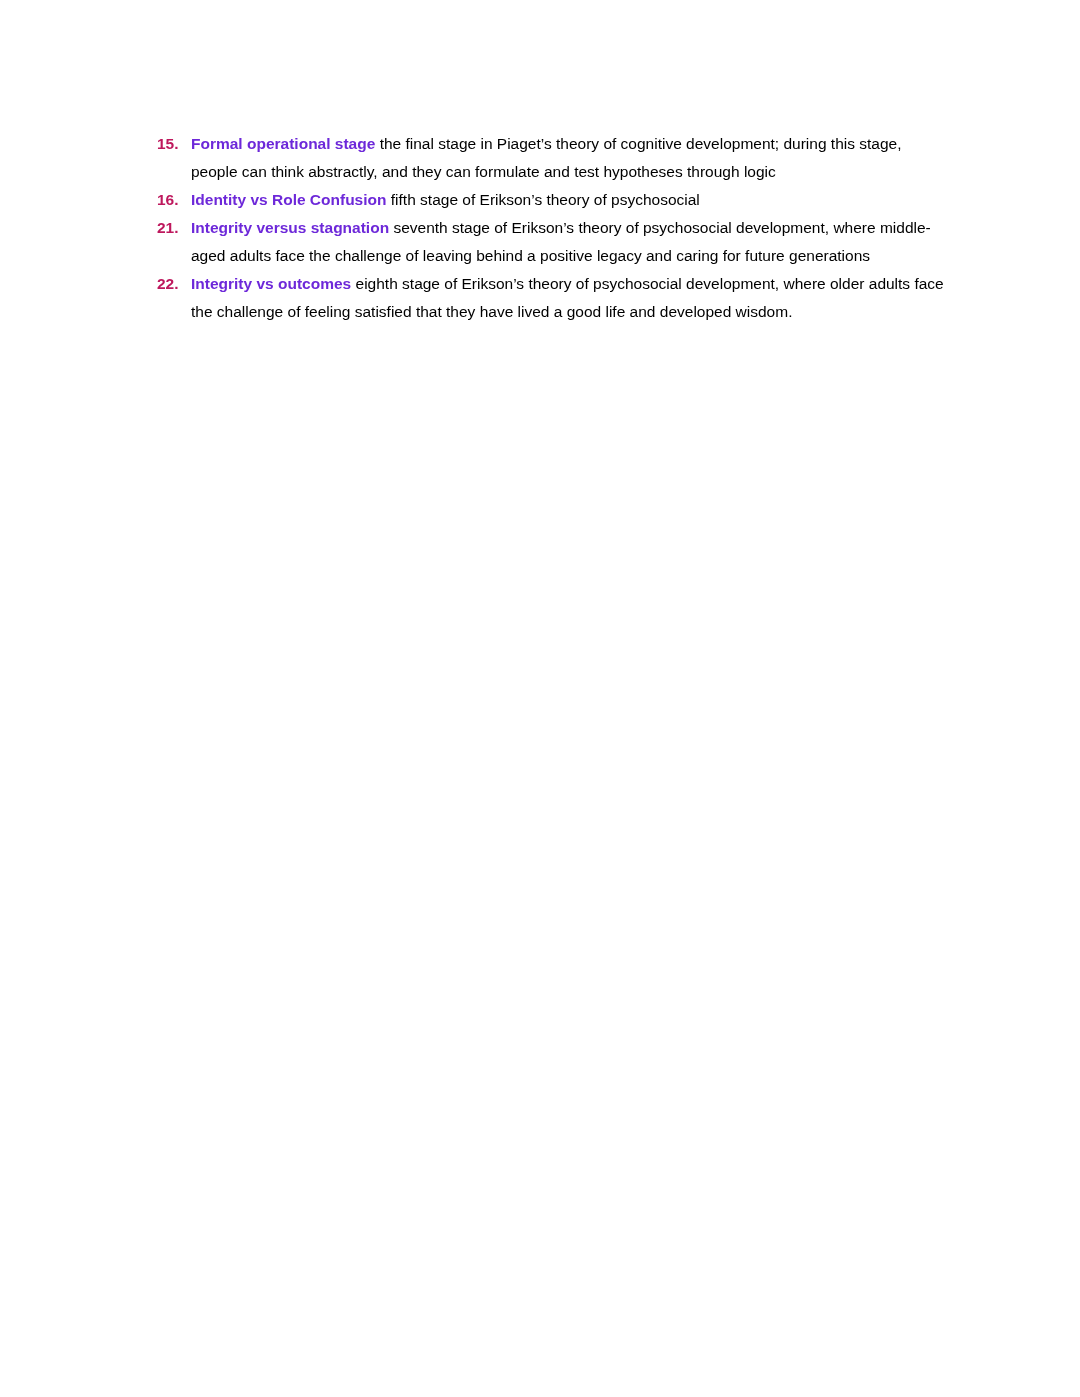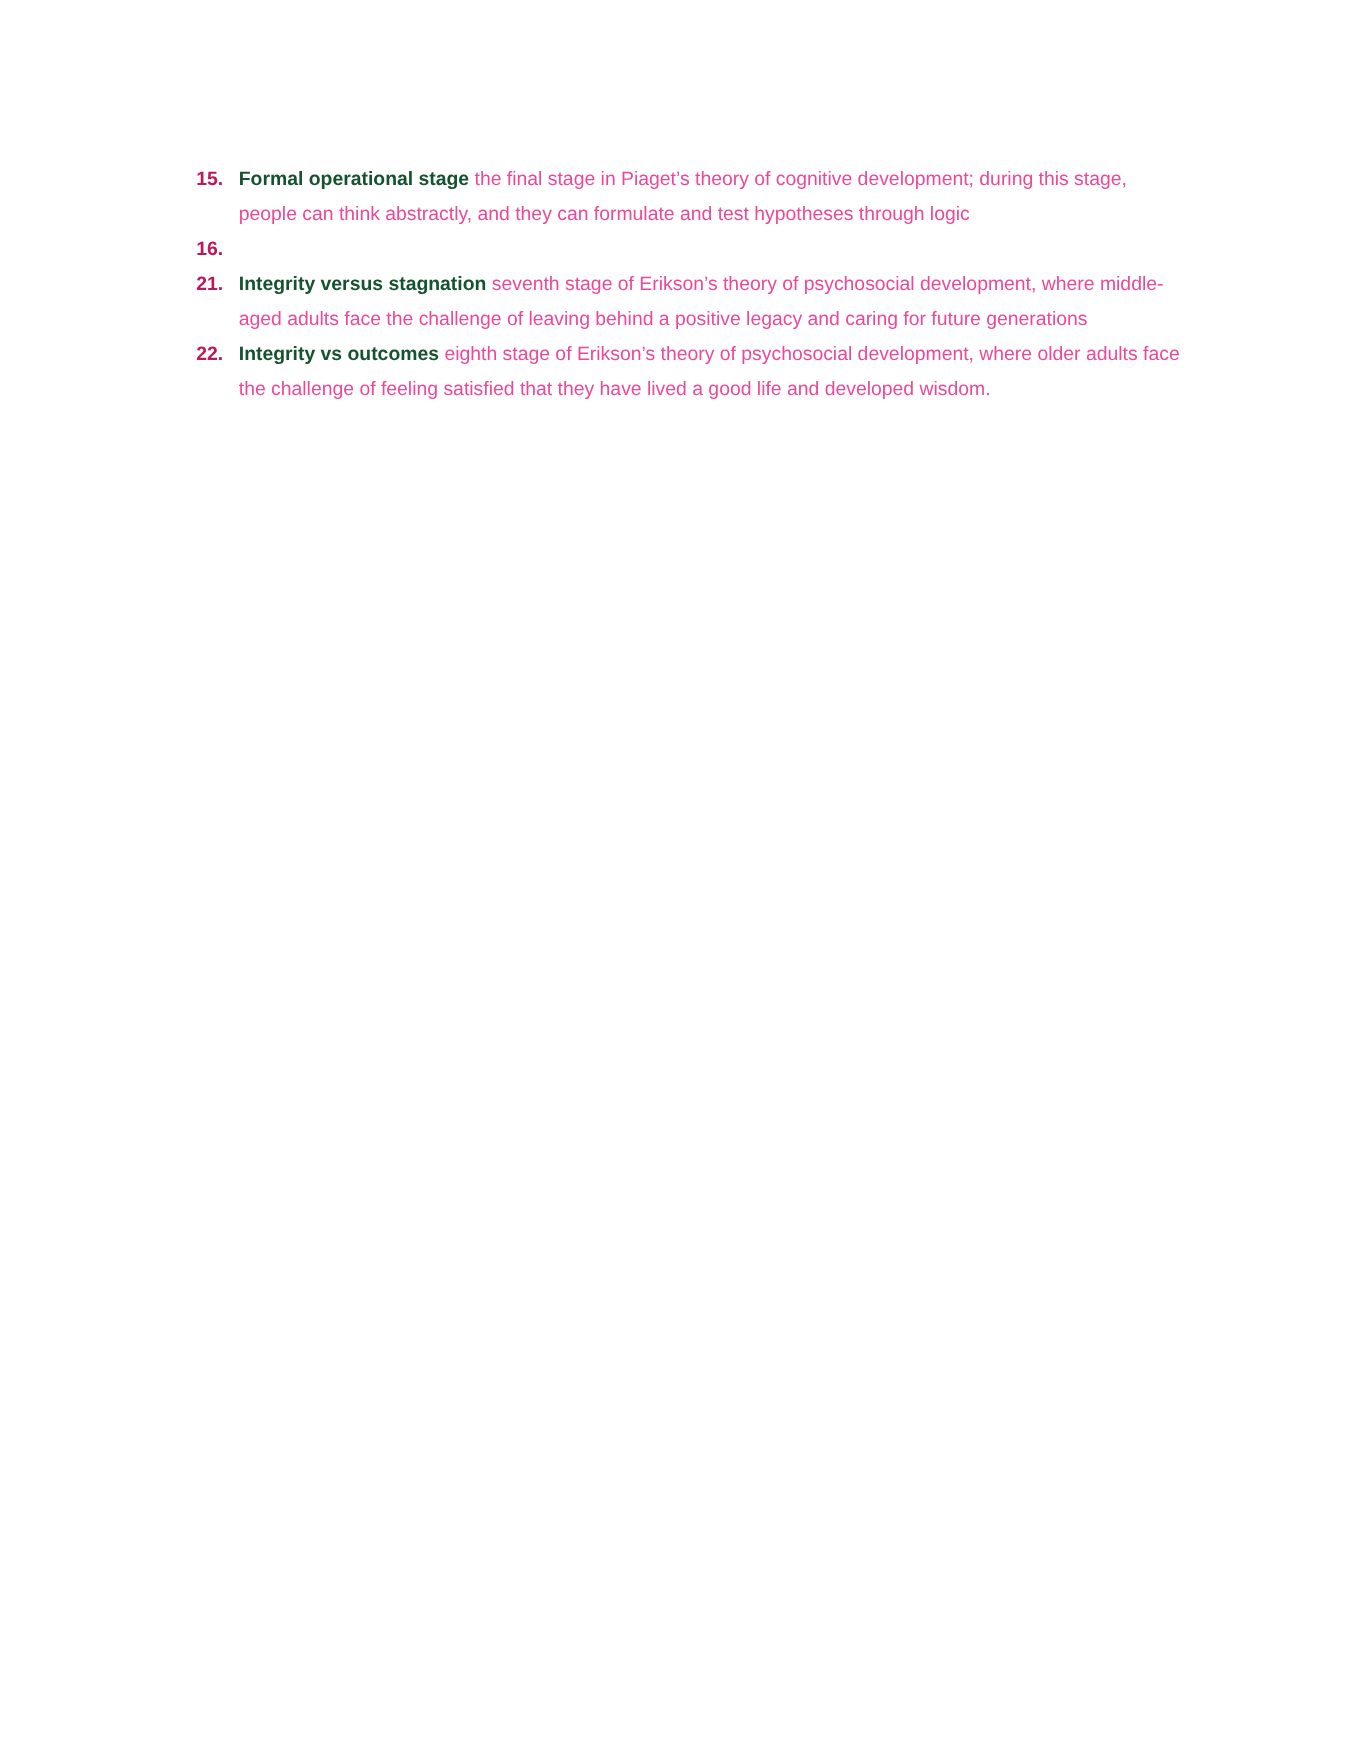--- a/index.html
+++ b/index.html
@@ -32,39 +32,40 @@
     width: 34px;
     color: #be185d;
     font-weight: 700;
   }
   .list-item .content {
     flex: 0 1 auto;
     max-width: 760px;
   }
   .term {
     font-weight: 700;
-    color: #14532d;
+    color: #6d28d9;
   }
   .definition {
     font-weight: 400;
-    color: #ec4899;
+    color: #000000;
   }
 </style>
 </head>
 <body>
 
 <div class="page">
   <div class="doc-list" id="doc-list">
   <div class="list-item">
     <span class="num">15.</span>
     <div class="content"><span class="term">Formal operational stage</span> <span class="definition">the final stage in Piaget’s theory of cognitive development; during this stage, people can think abstractly, and they can formulate and test hypotheses through logic</span></div>
   </div>
 
   <div class="list-item">
     <span class="num">16.</span>
+    <div class="content"><span class="term">Identity vs Role Confusion</span> <span class="definition">fifth stage of Erikson’s theory of psychosocial</span></div>
   </div>
 
 
 
 
 
   <div class="list-item">
     <span class="num">21.</span>
     <div class="content"><span class="term">Integrity versus stagnation</span> <span class="definition">seventh stage of Erikson’s theory of psychosocial development, where middle-aged adults face the challenge of leaving behind a positive legacy and caring for future generations</span></div>
   </div>

